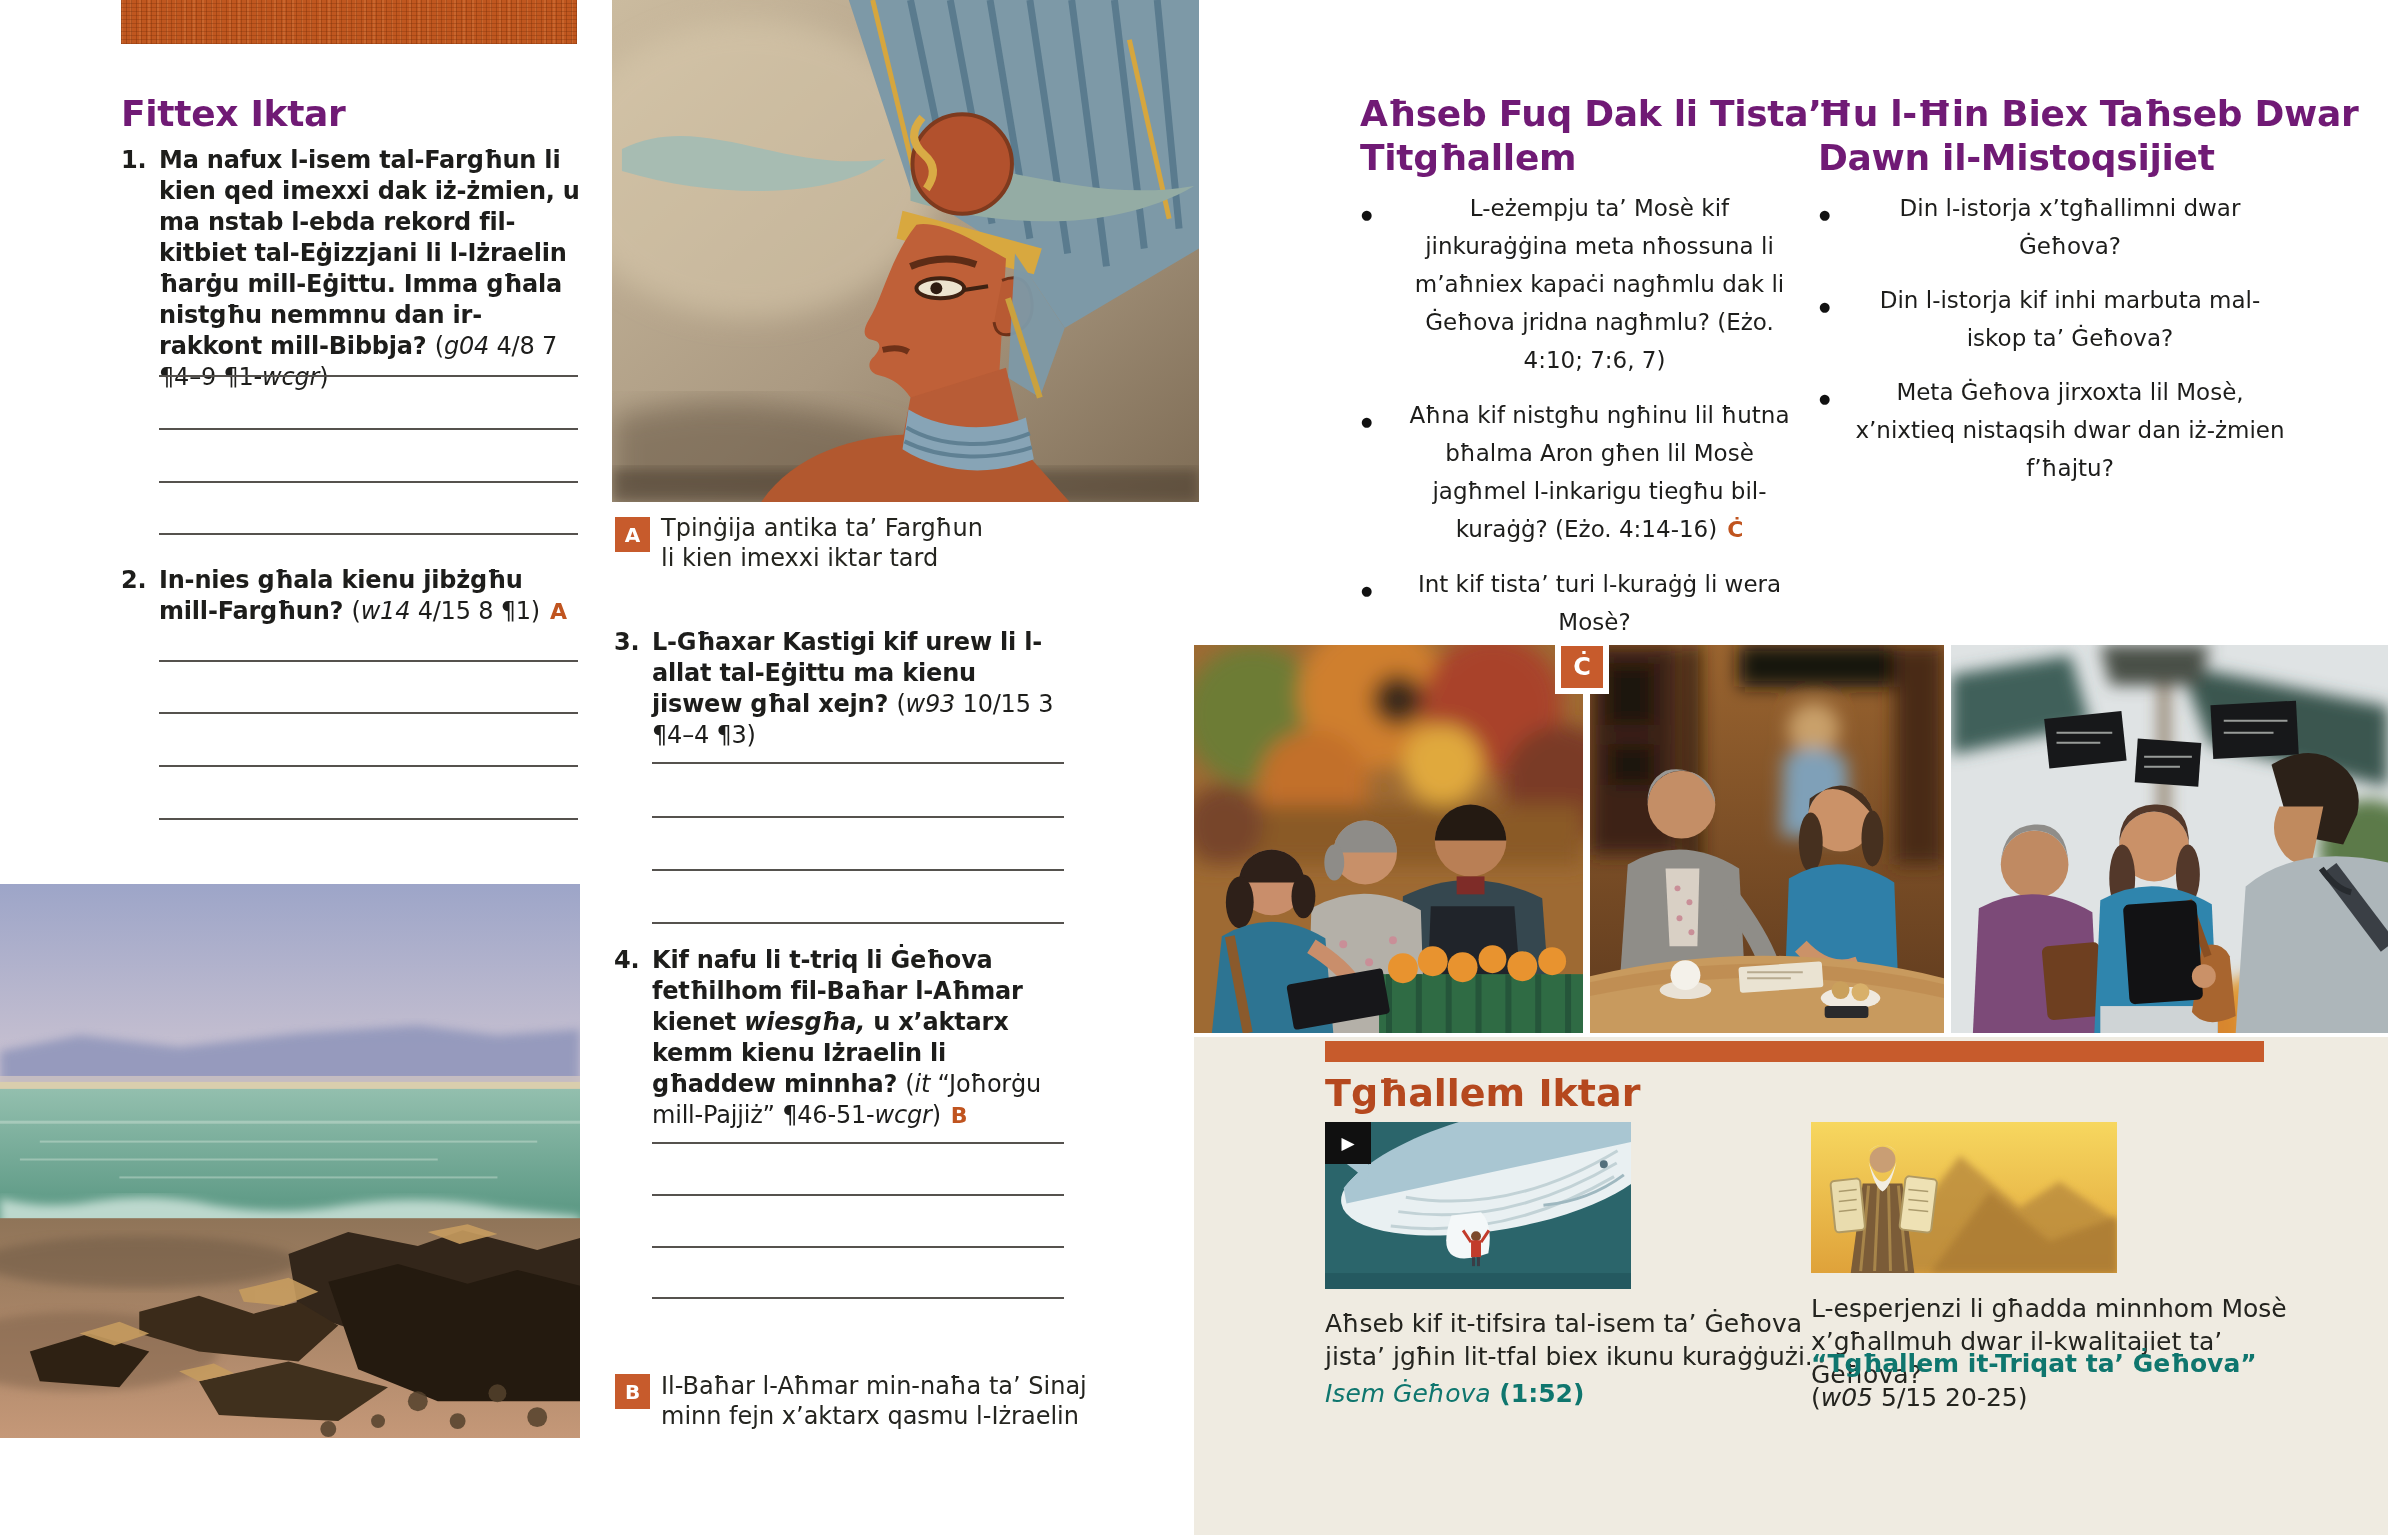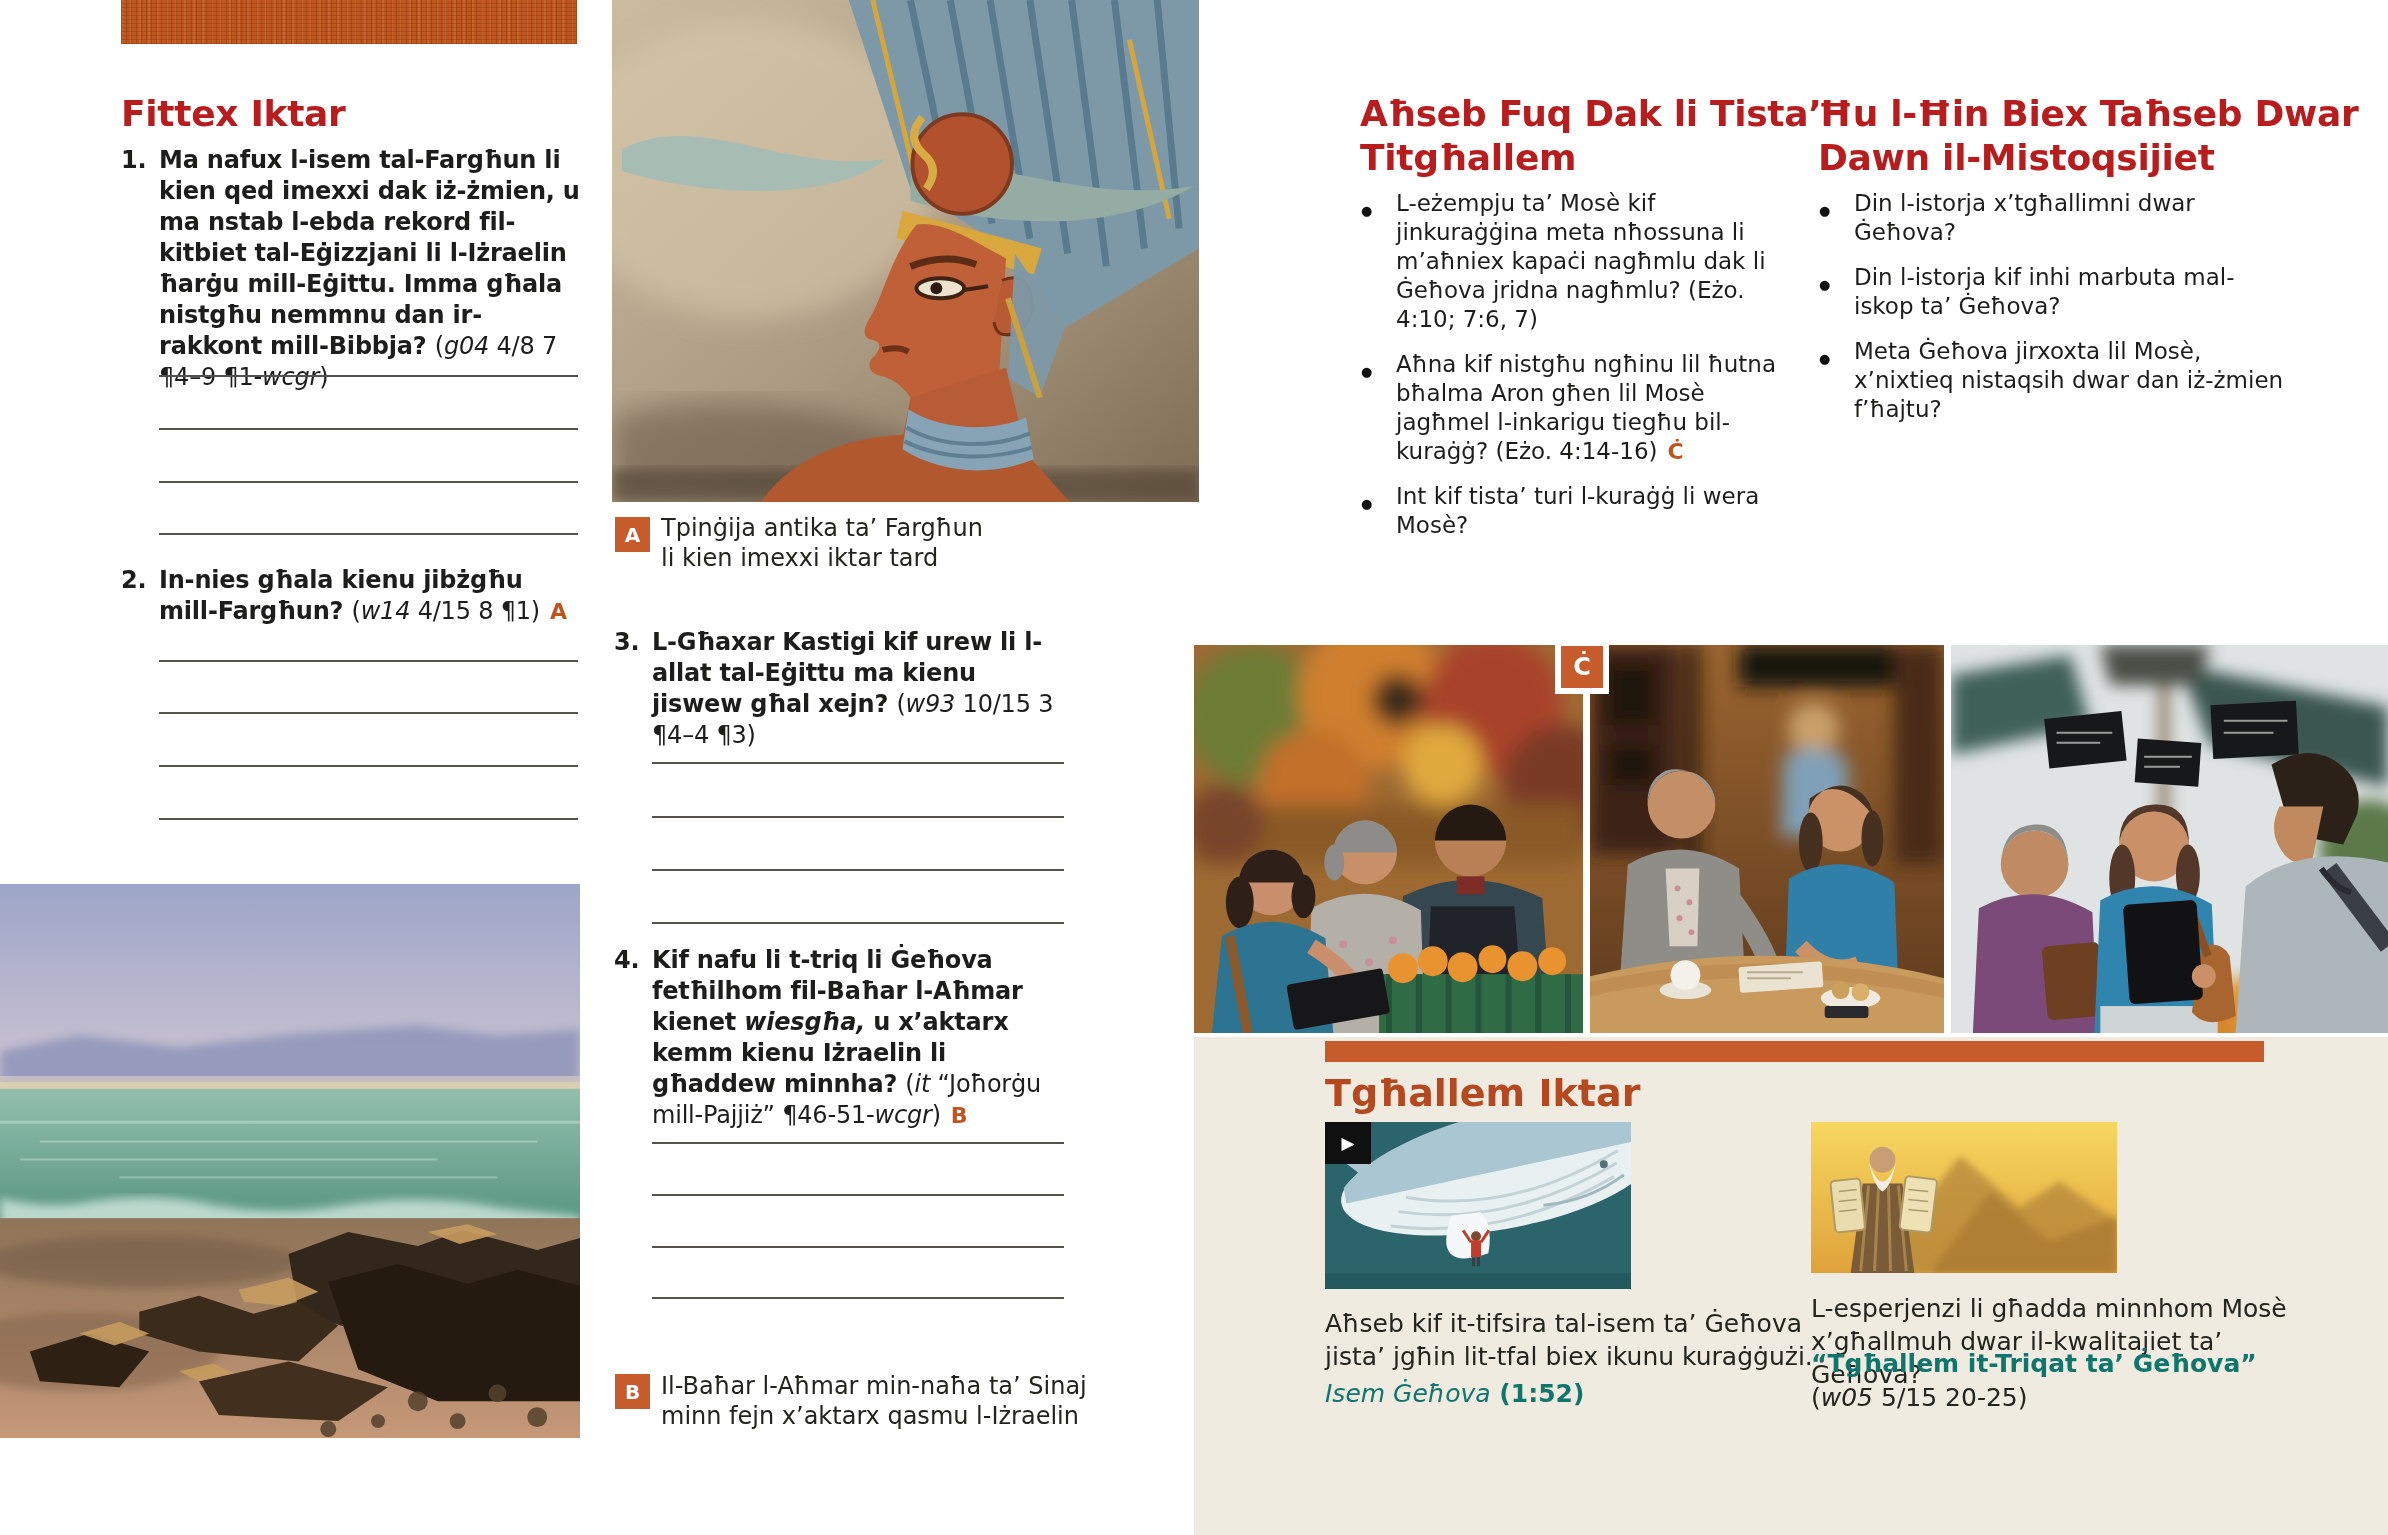--- a/index.html
+++ b/index.html
@@ -1,42 +1,42 @@
 <!DOCTYPE html>
 <html><head>
 <meta charset="utf-8">
 <style>
   html,body{margin:0;padding:0;background:#ffffff;}
   body{font-family:"DejaVu Sans","Liberation Sans",sans-serif;color:#1d1d1b;}
   .page{position:relative;width:2388px;height:1535px;background:#fff;overflow:hidden;}
 
   
   .sec-head{position:absolute;margin:0;font-size:36px;line-height:44px;font-weight:bold;
-            color:#b91c1c;letter-spacing:-0.3px;}
+            color:#701a75;letter-spacing:-0.3px;}
   .learn-head{position:absolute;margin:0;font-size:38px;line-height:44px;font-weight:bold;color:#b5481e;}
 
   
   .q{position:absolute;font-size:24px;line-height:31px;letter-spacing:-0.2px;}
   .qnum{position:absolute;left:0;top:0;font-weight:bold;}
   .qbody{margin-left:38px;font-weight:bold;}
   .ref{font-weight:normal;}
   .it{font-style:italic;}
   .bi{font-style:italic;font-weight:normal;}
   .inline-marker{color:#c0541f;font-weight:bold;font-size:22px;margin-left:10px;letter-spacing:0;}
 
   
   .rule{position:absolute;height:0;border-bottom:2px solid #55524e;}
 
   
   .cap-marker{position:absolute;width:35px;height:35px;background:#c75b2c;color:#fff;
               font-weight:bold;font-size:20px;display:flex;align-items:center;justify-content:center;}
   .caption{position:absolute;font-size:24px;line-height:30px;color:#24241f;}
 
   
-  .bullets{position:absolute;font-size:23px;line-height:29px;}
+  .bullets{position:absolute;font-size:23px;line-height:38px;text-align:center;}
   .bullet{position:relative;padding-left:36px;margin-bottom:16px;}
   .bullet::before{content:"●";position:absolute;left:1px;top:7px;font-size:13px;color:#111;}
 
   
   .photo{position:absolute;overflow:hidden;background:#999;}
   .photo svg{display:block;width:100%;height:100%;}
   .texture-bar{position:absolute;left:121px;top:0;width:456px;height:44px;background-color:#c0571f;
      background-image:
        repeating-linear-gradient(90deg, rgba(115,45,8,.35) 0 1px, transparent 1px 5px),
        repeating-linear-gradient(0deg, rgba(115,45,8,.30) 0 1px, transparent 1px 4px),

